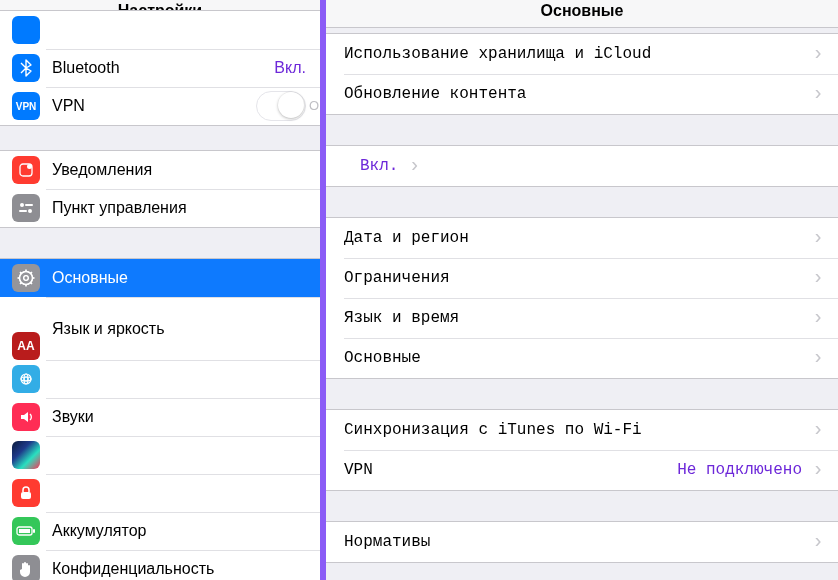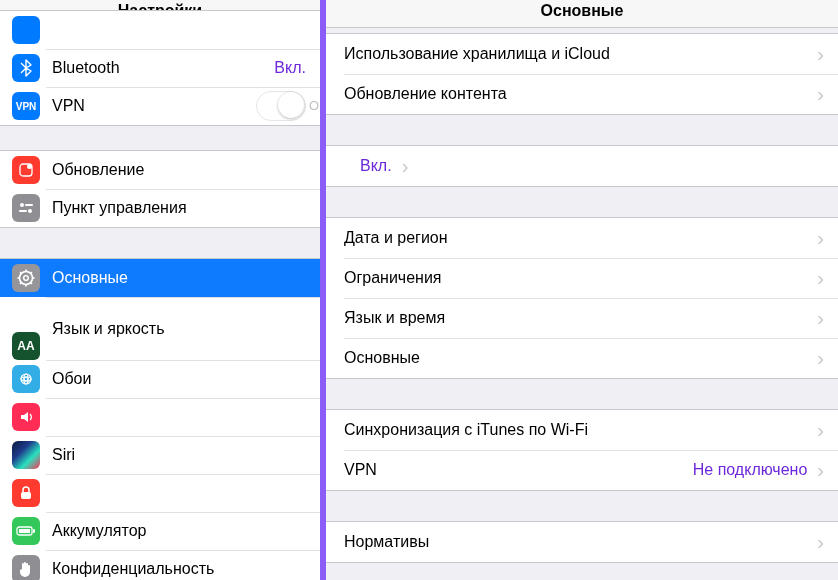--- a/index.html
+++ b/index.html
@@ -52,21 +52,21 @@
   .gap-md { height: 24px; }
   .gap-lg { height: 30px; }
   .row {
     display: flex;
     align-items: center;
     min-height: 38px;
     padding: 0 14px 0 12px;
     position: relative;
   }
   .left .row { min-height: 38px; }
-  .right .row { min-height: 40px; padding-left: 18px; }
+  .right .row { min-height: 40px; padding-left: 18px; font-family: Liberation Mono, monospace; }
   .row + .row::before {
     content: "";
     position: absolute;
     top: 0;
     left: 46px;
     right: 0;
     height: 1px;
     background: #e0e0e4;
   }
   .right .row + .row::before { left: 18px; }
@@ -127,21 +127,21 @@
     top:6px;
     font-size:13px;
     color:#bfbfc4;
   }
   
   .ic-blue    { background:#007aff; }
   .ic-red     { background:#ff3b30; }
   .ic-gray    { background:#8e8e93; }
   .ic-purple  { background:#5856d6; }
   .ic-gear    { background:#8e8e93; }
-  .ic-aa      { background:#14532d;margin-top:35px; }
+  .ic-aa      { background:#b91c1c;margin-top:35px; }
   .ic-cyan    { background:#32ade6; }
   .ic-pink    { background:#ff2d55; }
   .ic-siri    { background: linear-gradient(135deg,#0a1a3a 0%,#1e3a8a 35%,#29e0c0 65%,#f35 100%); }
   .ic-lock    { background:#ff3b30; }
   .ic-green   { background:#34c759; }
   .ic-hand    { background:#8e8e93; }
   .icon-box svg { display:block; }
 
   
   .left .scroll { margin-top: -18px; }
@@ -179,21 +179,21 @@
     <div class="gap-md"></div>
 
     <div class="group">
       <div class="row">
         <div class="icon-box ic-red">
           <svg width="16" height="16" viewBox="0 0 16 16">
               <rect x="2" y="2" width="12" height="12" rx="3" fill="none" stroke="#fff" stroke-width="1.3"></rect>
               <circle cx="11.5" cy="4.5" r="2.5" fill="#fff"></circle>
             </svg>
         </div>
-        <span class="label">Обновление</span>
+        <span class="label">Уведомления</span>
       </div>
       <div class="row">
         <div class="icon-box ic-gray">
           <svg width="18" height="14" viewBox="0 0 18 14">
               <circle cx="5" cy="4" r="2" fill="#fff"></circle>
               <rect x="8" y="3" width="8" height="2" rx="1" fill="#fff"></rect>
               <circle cx="13" cy="10" r="2" fill="#fff"></circle>
               <rect x="2" y="9" width="8" height="2" rx="1" fill="#fff"></rect>
             </svg>
         </div>
@@ -231,33 +231,32 @@
         <div class="icon-box ic-cyan">
           <svg width="18" height="18" viewBox="0 0 18 18">
               <circle cx="9" cy="9" r="5" fill="none" stroke="#fff" stroke-width="1.2"></circle>
               <circle cx="9" cy="9" r="2" fill="none" stroke="#fff" stroke-width="1.2"></circle>
               <g stroke="#fff" stroke-width="1.2">
                 <ellipse cx="9" cy="9" rx="5" ry="2" fill="none"></ellipse>
                 <ellipse cx="9" cy="9" rx="2" ry="5" fill="none"></ellipse>
               </g>
             </svg>
         </div>
-        <span class="label">Обои</span>
       </div>
       <div class="row">
         <div class="icon-box ic-pink">
           <svg width="16" height="16" viewBox="0 0 16 16">
               <path d="M3 6h3l4-3v10l-4-3H3z" fill="#fff"></path>
               <path d="M12 5a4 4 0 0 1 0 6" stroke="#fff" fill="none" stroke-width="1.3"></path>
             </svg>
         </div>
+        <span class="label">Звуки</span>
       </div>
       <div class="row">
         <div class="icon-box ic-siri"></div>
-        <span class="label">Siri</span>
       </div>
       <div class="row">
         <div class="icon-box ic-lock">
           <svg width="14" height="16" viewBox="0 0 14 16">
               <rect x="2" y="7" width="10" height="7" rx="2" fill="#fff"></rect>
               <path d="M4 7V5a3 3 0 0 1 6 0v2" stroke="#fff" fill="none" stroke-width="1.5"></path>
             </svg>
         </div>
       </div>
       <div class="row">

